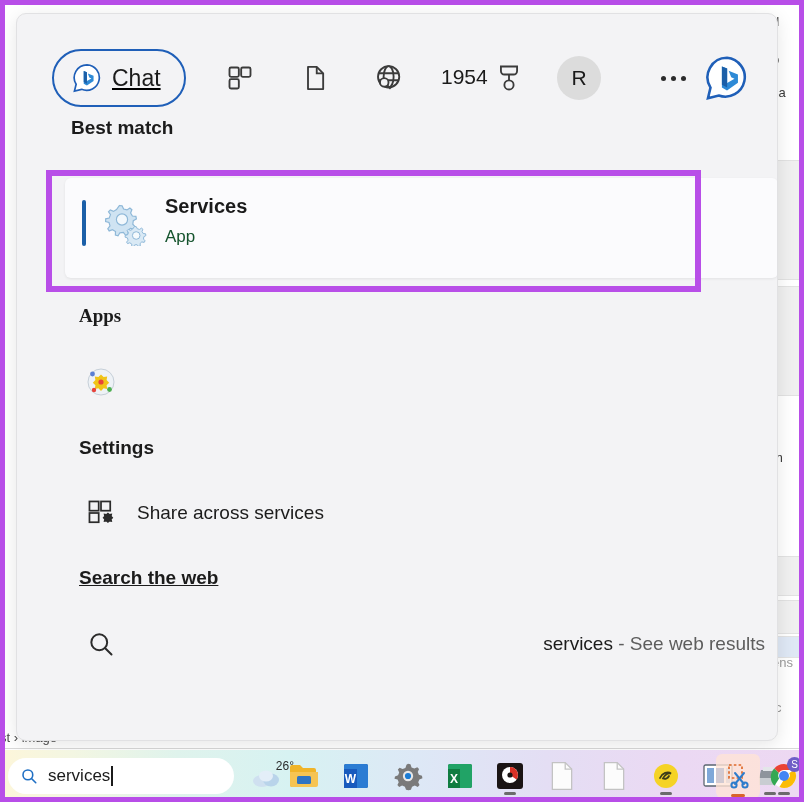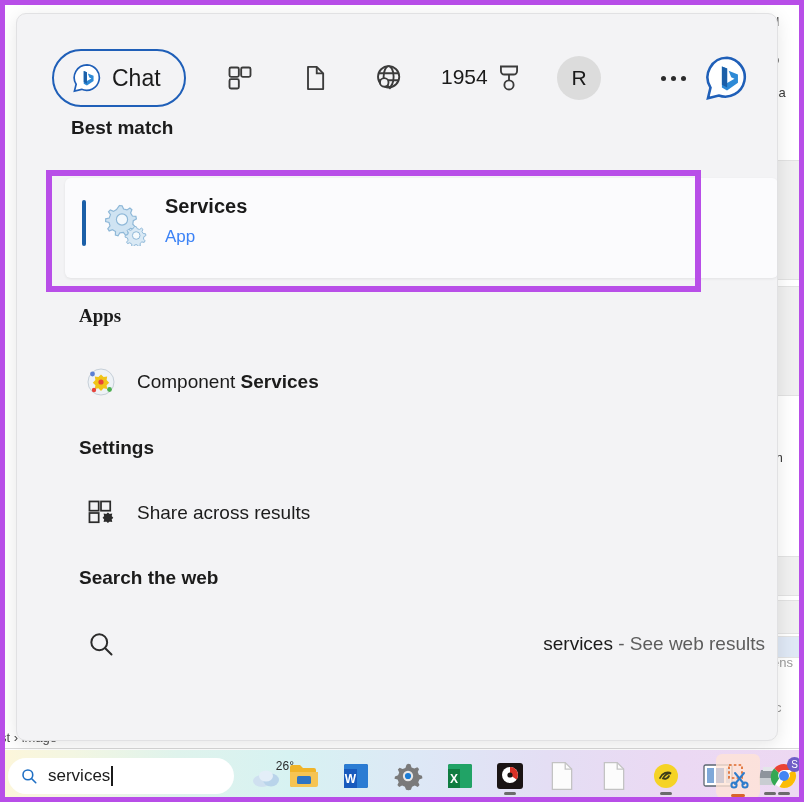--- a/index.html
+++ b/index.html
@@ -78,20 +78,21 @@
     position: absolute;
     left: 35px; top: 35px;
     width: 134px; height: 58px;
     border: 2.5px solid #1f5fb8;
     border-radius: 29px;
     background: transparent;
     display: flex;
     align-items: center;
     box-sizing: border-box;
     cursor: pointer;
+    text-decoration: underline;
   }
   .chat-pill .logo { margin-left: 18px; display: flex; }
   .chat-pill .chat-label {
     margin-left: 10px;
     font-size: 23px;
     color: #1b1b1b;
   }
   .tb-icon {
     position: absolute;
     top: 44px;
@@ -136,21 +137,21 @@
   
   .section-head {
     position: absolute;
     font-size: 19px;
     font-weight: bold;
     color: #1b1b1b;
   }
   #head-best     { left: 54px;  top: 103px; }
   #head-apps     { left: 62px;  top: 291px; font-family: Liberation Serif, serif; }
   #head-settings { left: 62px;  top: 423px; }
-  #head-web      { left: 62px;  top: 553px; }
+  #head-web      { left: 62px;  top: 553px; text-decoration: underline; }
 
   
   .best-card {
     position: absolute;
     left: 48px; top: 164px;
     width: 713px; height: 100px;
     background: #fbfbfd;
     border-radius: 6px;
     box-shadow: 0 1px 3px rgba(0,0,0,0.07);
     cursor: pointer;
@@ -171,21 +172,21 @@
     position: absolute;
     left: 100px; top: 17px;
     font-size: 20px;
     font-weight: bold;
     color: #1b1b1b;
   }
   .best-sub {
     position: absolute;
     left: 100px; top: 49px;
     font-size: 17px;
-    color: #3b82f6;
+    color: #14532d;
   }
 
   
   .result-row {
     position: absolute;
     left: 48px;
     width: 700px; height: 48px;
     display: flex;
     align-items: center;
     border-radius: 5px;
@@ -430,35 +431,34 @@
       <div class="row-icon">
         <svg width="34" height="34" viewBox="0 0 34 34">
           <circle cx="17" cy="17" r="13" fill="#eef2f6" stroke="#c6cfd8" stroke-width="1"></circle>
           <path d="M17 9.5l2.6 2.6 3.6-.6-.6 3.6 2.6 2.6-2.6 2.6.6 3.6-3.6-.6L17 25.9l-2.6-2.6-3.6.6.6-3.6-2.6-2.6 2.6-2.6-.6-3.6 3.6.6z" fill="#f0c419"></path>
           <circle cx="17" cy="17" r="2.6" fill="#e8433c"></circle>
           <circle cx="8.5" cy="9" r="2.4" fill="#5a7fd4"></circle>
           <circle cx="25.5" cy="24.5" r="2.4" fill="#4caf50"></circle>
           <circle cx="10" cy="25" r="2.2" fill="#e8433c"></circle>
         </svg>
       </div>
-      <div class="row-label"><span>Component </span><b>Services</b></div>
     </div>
 
     <div class="section-head" id="head-settings">Settings</div>
 
     <div class="result-row" id="row-share">
       <div class="row-icon">
         <svg width="30" height="30" viewBox="0 0 26 26" fill="none" stroke="#2b2b2b" stroke-width="1.5">
           <rect x="3" y="3" width="8" height="8"></rect>
           <rect x="13" y="3" width="8" height="8"></rect>
           <rect x="3" y="13" width="8" height="8"></rect>
           <path d="M19 13.5l1.2 1.1 1.6-.3-.3 1.6 1.1 1.2-1.1 1.2.3 1.6-1.6-.3-1.2 1.1-1.2-1.1-1.6.3.3-1.6-1.1-1.2 1.1-1.2-.3-1.6 1.6.3z" fill="#2b2b2b"></path>
         </svg>
       </div>
-      <div class="row-label">Share across results</div>
+      <div class="row-label">Share across services</div>
     </div>
 
     <div class="section-head" id="head-web">Search the web</div>
 
     <div class="result-row" id="row-web">
       <div class="row-icon">
         <svg width="28" height="28" viewBox="0 0 24 24" fill="none" stroke="#2b2b2b" stroke-width="1.7">
           <circle cx="10.5" cy="10.5" r="6.8"></circle>
           <path d="M15.4 15.4L21 21" stroke-linecap="round"></path>
         </svg>

